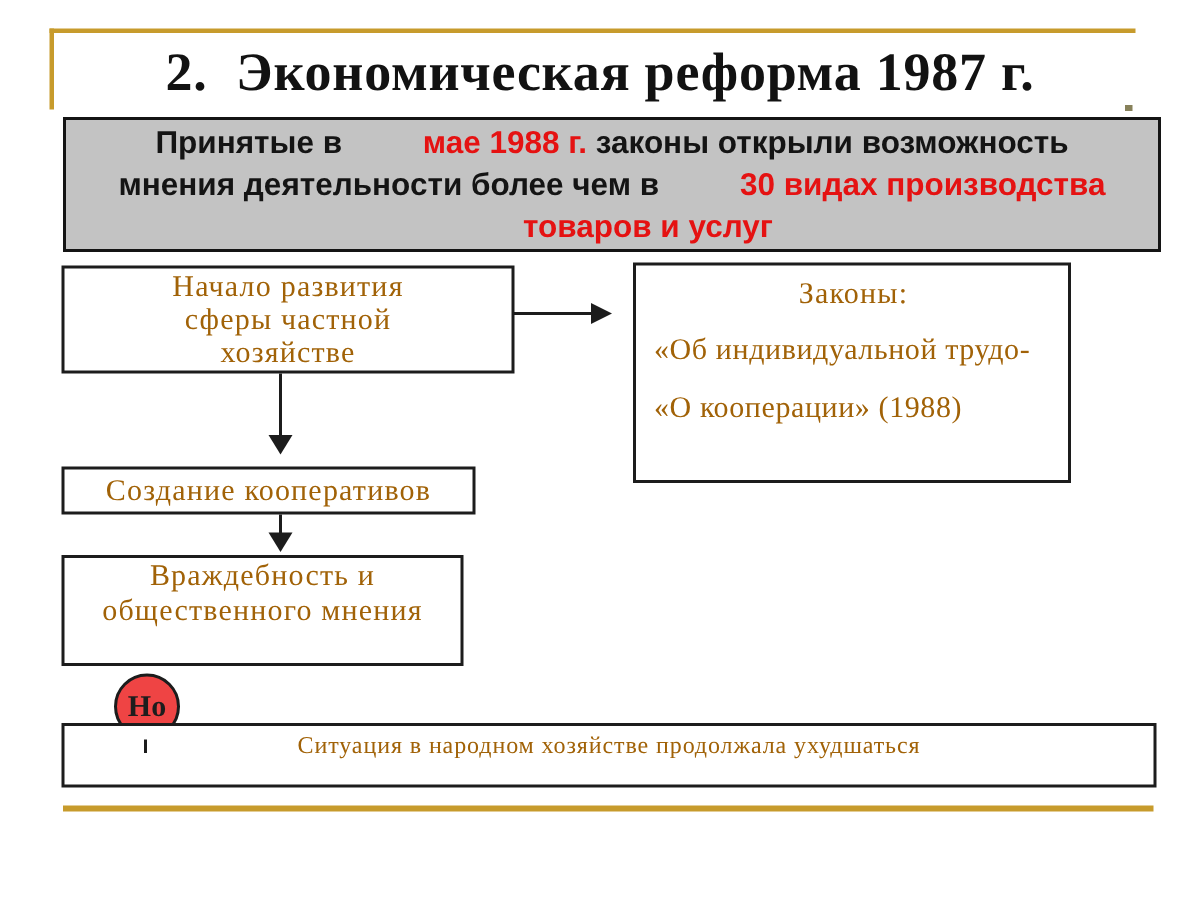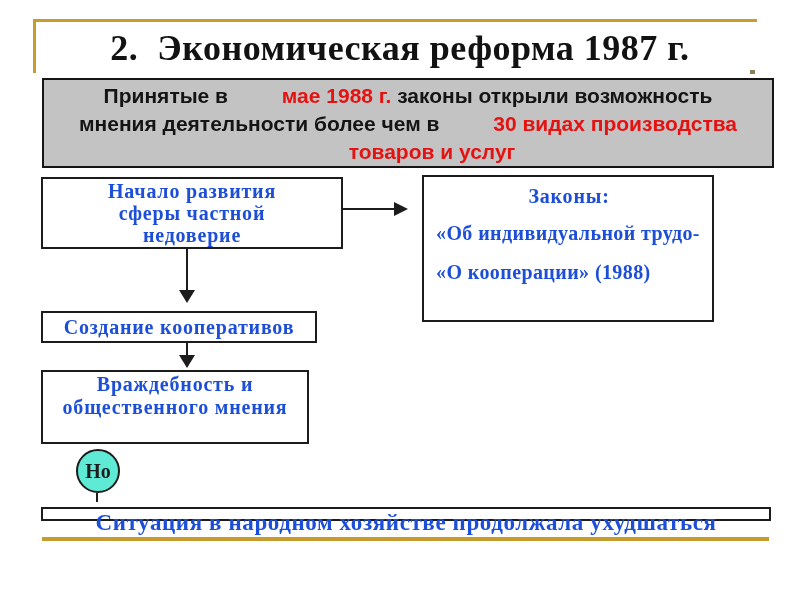--- a/index.html
+++ b/index.html
@@ -44,40 +44,40 @@
     text-align: center;
     padding-top: 2px;
   }
   .lead-box .red { color: var(--red); margin-left: 48px; }
 
   
   .fbox {
     position: absolute;
     background: #ffffff;
     border: 2px solid var(--line);
-    color: #1d4ed8;
+    color: #a16207;
     font-family: "Liberation Serif", serif;
-    font-weight: bold;
+    font-weight: normal;
     font-size: 20px;
     letter-spacing: 0.8px;
     text-align: center;
   }
   .start-box     { left: 41px;  top: 177px; width: 302px; height: 72px;  line-height: 22px; padding-top: 1px; }
   .laws-box      { left: 422px; top: 175px; width: 292px; height: 147px; text-align: left; padding: 7px 10px 0 12px; }
   .laws-title    { text-align: center; line-height: 24px; margin-bottom: 13px; }
   .law-item      { line-height: 24px; margin-bottom: 15px; letter-spacing: 0.4px; }
   .coops-box     { left: 41px;  top: 311px; width: 276px; height: 32px;  line-height: 28px; }
   .hostility-box { left: 41px;  top: 370px; width: 268px; height: 74px;  line-height: 23px; padding-top: 1px; }
-  .result-box    { left: 41px;  top: 507px; width: 730px; height: 14px;  line-height: 27px; font-size: 23px; letter-spacing: 0.6px; }
+  .result-box    { left: 41px;  top: 482px; width: 730px; height: 43px;  line-height: 27px; font-size: 16px; letter-spacing: 0.6px; }
 
   .but-circle {
     position: absolute; left: 76px; top: 449px; width: 44px; height: 44px;
     border: 2px solid var(--line);
     border-radius: 50%;
-    background: #5eead4;
+    background: #ef4444;
     font-family: "Liberation Serif", serif;
     font-weight: bold;
     font-size: 20px;
     color: #1d1d1d;
     text-align: center;
     line-height: 40px;
   }
 
   
   .hline, .vline { position: absolute; background: var(--line); }
@@ -105,21 +105,21 @@
 
   <div class="lead-box">
       <div><span>Принятые в </span><span class="red">мае 1988 г.</span><span> законы открыли возможность</span></div>
       <div><span>мнения деятельности более чем в </span><span class="red">30 видах производства</span></div>
       <div><span class="red">товаров и услуг</span></div>
     </div>
 
   <div class="fbox start-box">
       <div>Начало развития</div>
       <div>сферы частной</div>
-      <div>недоверие</div>
+      <div>хозяйстве</div>
     </div>
 
   <div class="fbox laws-box">
     <div class="laws-title">Законы:</div>
     <div class="law-item">
         <div>«Об индивидуальной трудо-</div>
       </div>
     <div class="law-item">
         <div>«О кооперации» (1988)</div>
       </div>

